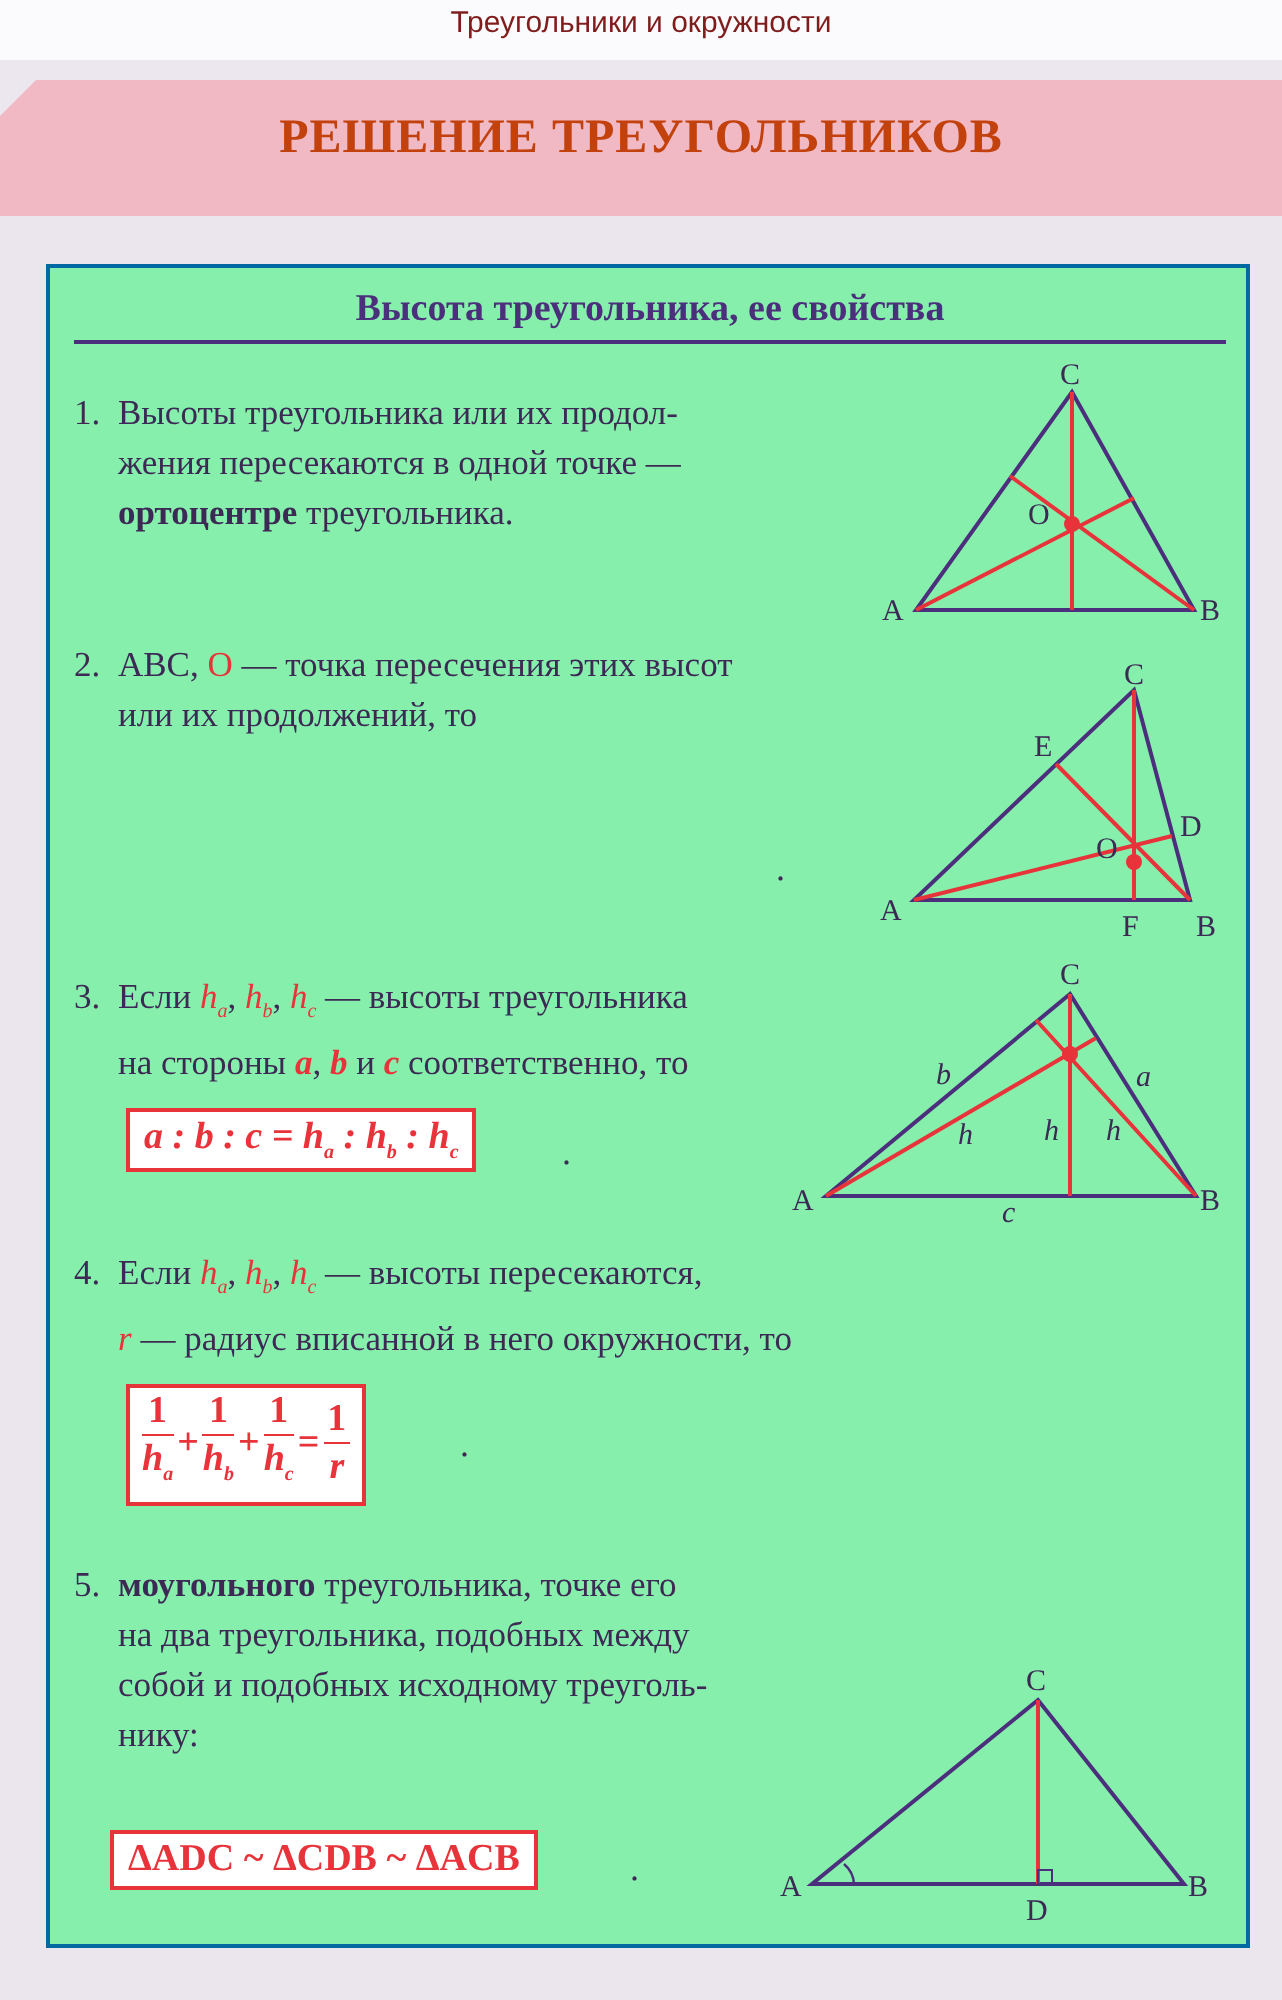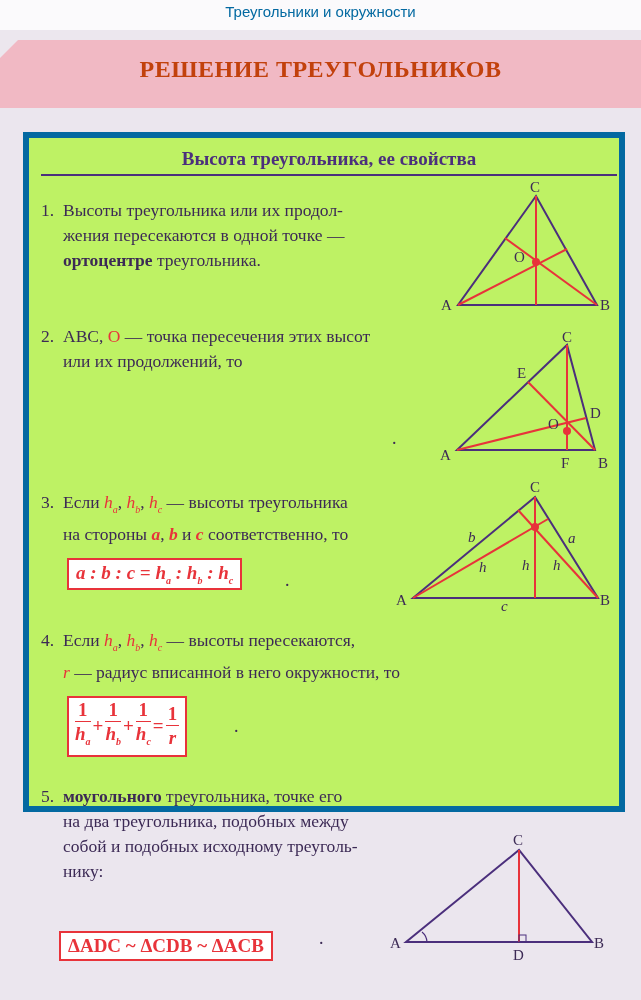--- a/index.html
+++ b/index.html
@@ -1,26 +1,26 @@
 <!DOCTYPE html>
 <html><head>
 <meta charset="utf-8">
 <style>
   html,body{margin:0;padding:0;}
   body{width:641px;height:1000px;position:relative;overflow:hidden;
        background:#ece7ee;font-family:"DejaVu Serif",serif;color:#3c2a55;}
   .page-header{position:absolute;left:0;top:0;width:641px;height:30px;background:#fbfafc;
-       text-align:center;font-family:"Liberation Sans",sans-serif;font-size:15px;color:#0369a1;line-height:24px;}
+       text-align:center;font-family:"Liberation Sans",sans-serif;font-size:15px;color:#7f1d1d;line-height:24px;}
   .banner{position:absolute;left:0;top:40px;width:641px;height:68px;background:#f1b9c4;
        clip-path:polygon(18px 0,641px 0,641px 68px,0 68px,0 18px);}
   .banner-title{position:absolute;left:0;top:56px;width:641px;text-align:center;
        font-family:"Liberation Serif",serif;font-weight:bold;font-size:24px;color:#c2410c;letter-spacing:0.5px;}
   .content-bg{position:absolute;left:0;top:108px;width:641px;height:892px;background:#ebe6ee;}
-  .card{position:absolute;left:23px;top:132px;width:602px;height:680px;background:#bef264;
-       border:6px solid #0369a1;box-sizing:border-box;}
+  .card{position:absolute;left:23px;top:132px;width:602px;height:842px;background:#86efac;
+       border:2px solid #0369a1;box-sizing:border-box;}
   .card-title{position:absolute;left:12px;top:10px;width:576px;text-align:center;
        font-family:"Liberation Serif",serif;font-weight:bold;font-size:19px;color:#4b2f7c;
        padding-bottom:4px;border-bottom:2px solid #4b2f7c;}
   .item{position:absolute;left:12px;font-family:"Liberation Serif",serif;font-size:17.5px;line-height:25px;color:#3c2a55;}
   .item .num{position:absolute;left:0;top:0;}
   .item .body{margin-left:22px;}
   .red{color:#e8333a;}
   .b{font-weight:bold;}
   .it{font-style:italic;}
   .formula{position:absolute;border:2px solid #e8333a;color:#e8333a;font-family:"Liberation Serif",serif;
@@ -92,21 +92,21 @@
 
   <div class="item" style="top:646px;width:420px;">
     <span class="num">5.</span>
     <div class="body">
       <div><span class="b">моугольного</span><span> треугольника, точке его</span></div>
       <div>на два треугольника, подобных между</div>
       <div>собой и подобных исходному треуголь-</div>
       <div>нику:</div>
     </div>
   </div>
-  <div class="formula" style="left:30px;top:781px;font-size:19px;margin-top:12px;">ΔADC ~ ΔCDB ~ ΔACB</div>
+  <div class="formula" style="left:30px;top:781px;font-size:19px;">ΔADC ~ ΔCDB ~ ΔACB</div>
   <span class="dot" style="left:290px;top:790px;">.</span>
 </div>
 
 <svg width="641" height="1000">
 
   <g>
     <polygon points="458,305 597,305 536,196" fill="none" stroke="#4b2f7c" stroke-width="2"></polygon>
     <line x1="536" y1="196" x2="536" y2="305" stroke="#e8333a" stroke-width="2"></line>
     <line x1="458" y1="305" x2="567" y2="249" stroke="#e8333a" stroke-width="2"></line>
     <line x1="597" y1="305" x2="505" y2="238" stroke="#e8333a" stroke-width="2"></line>

